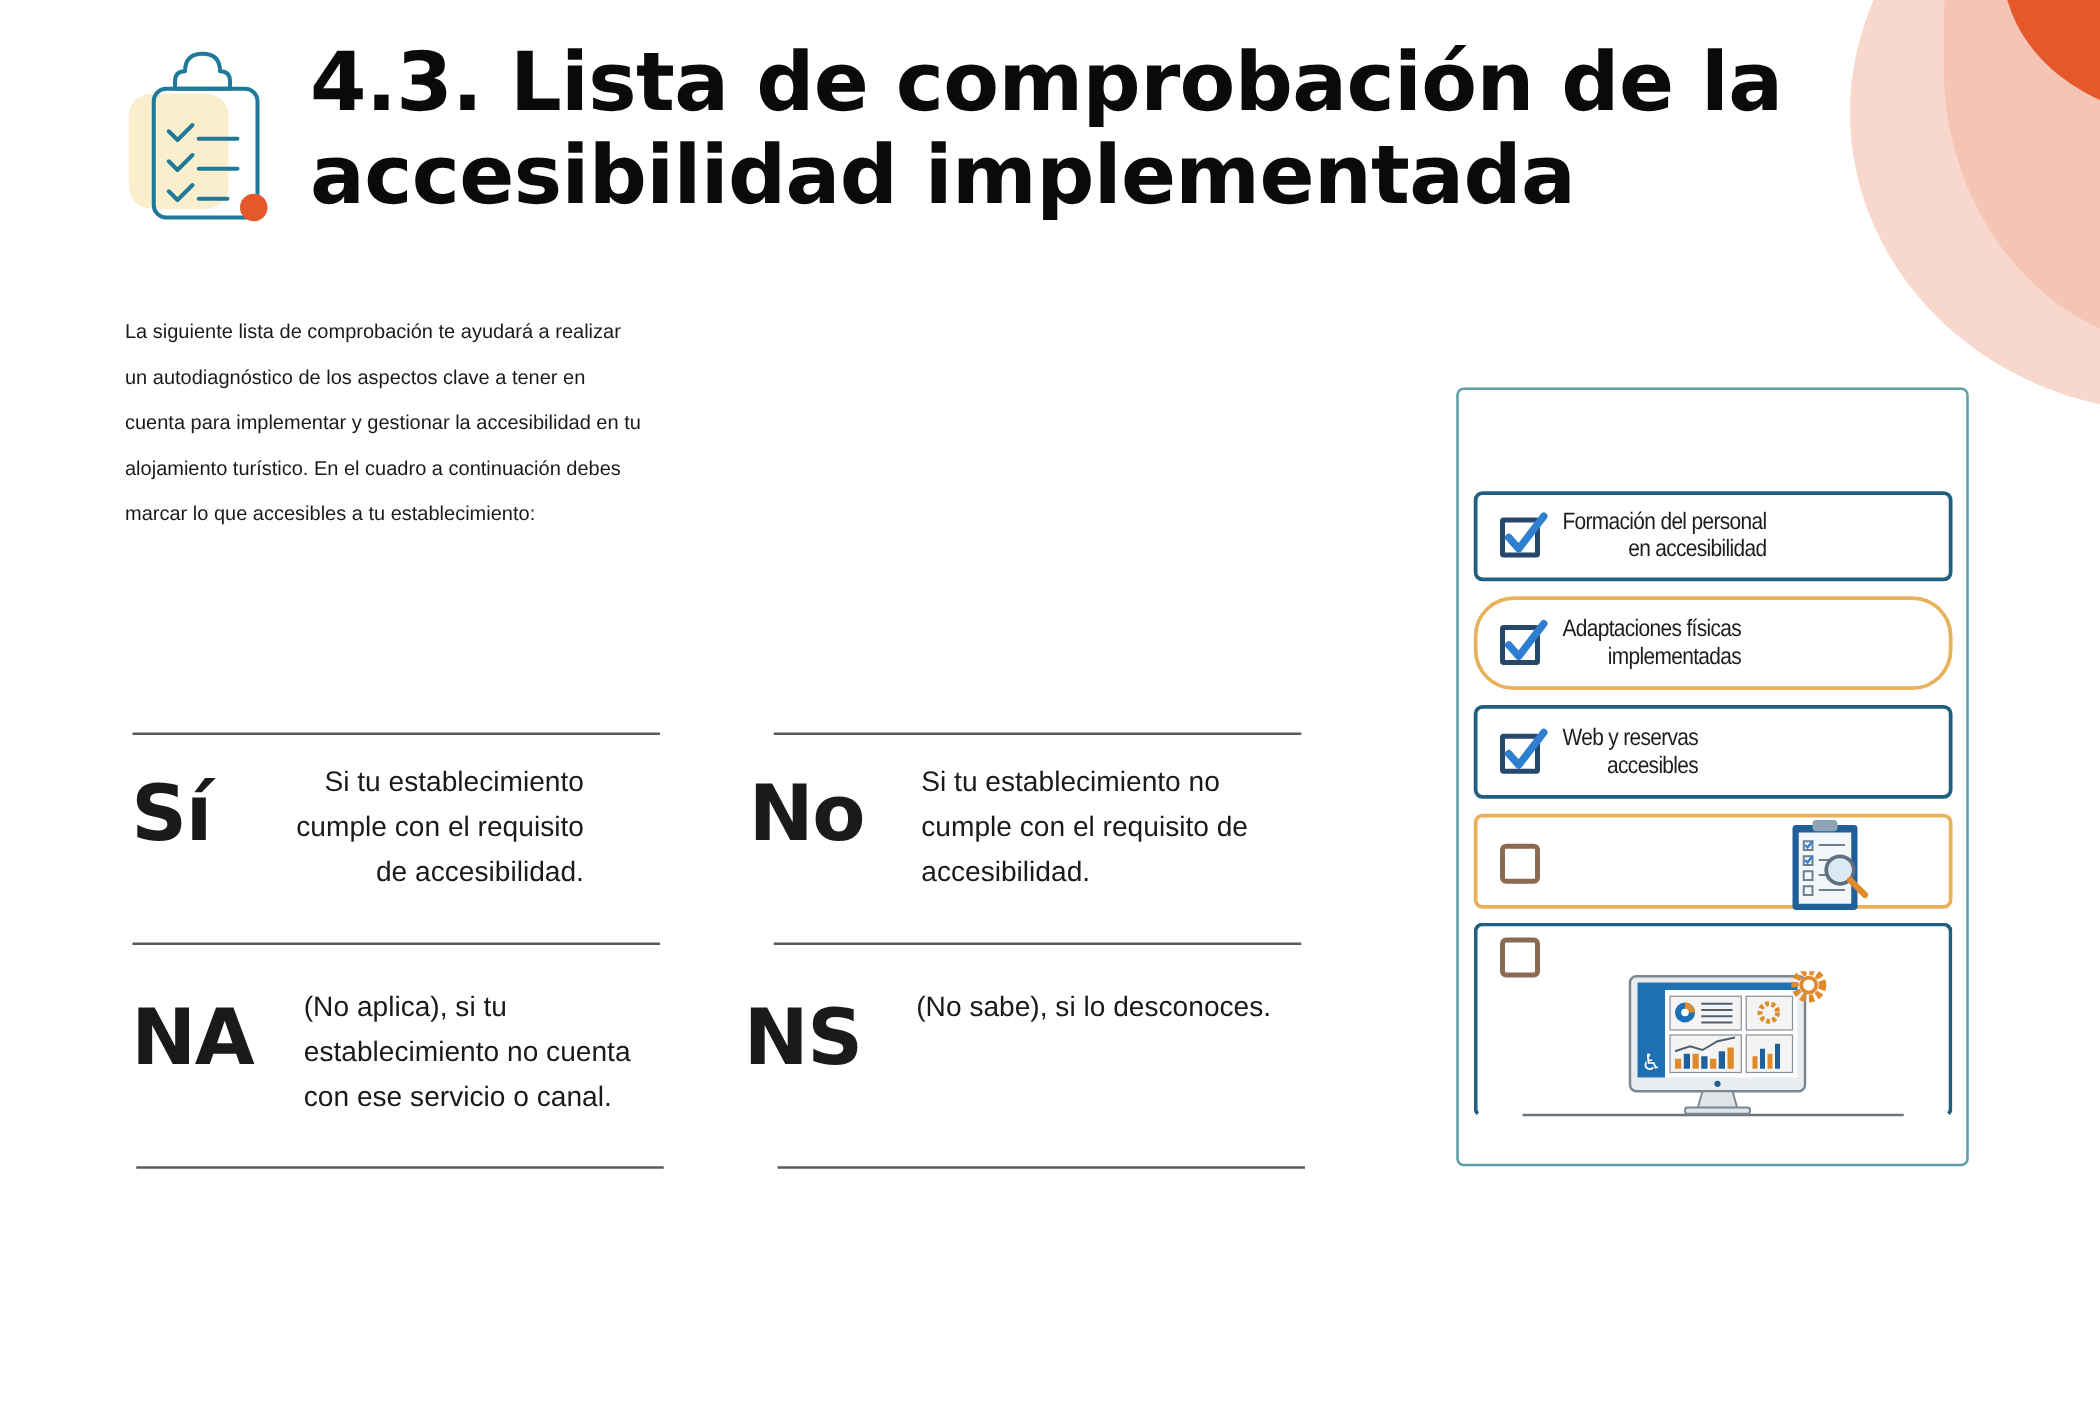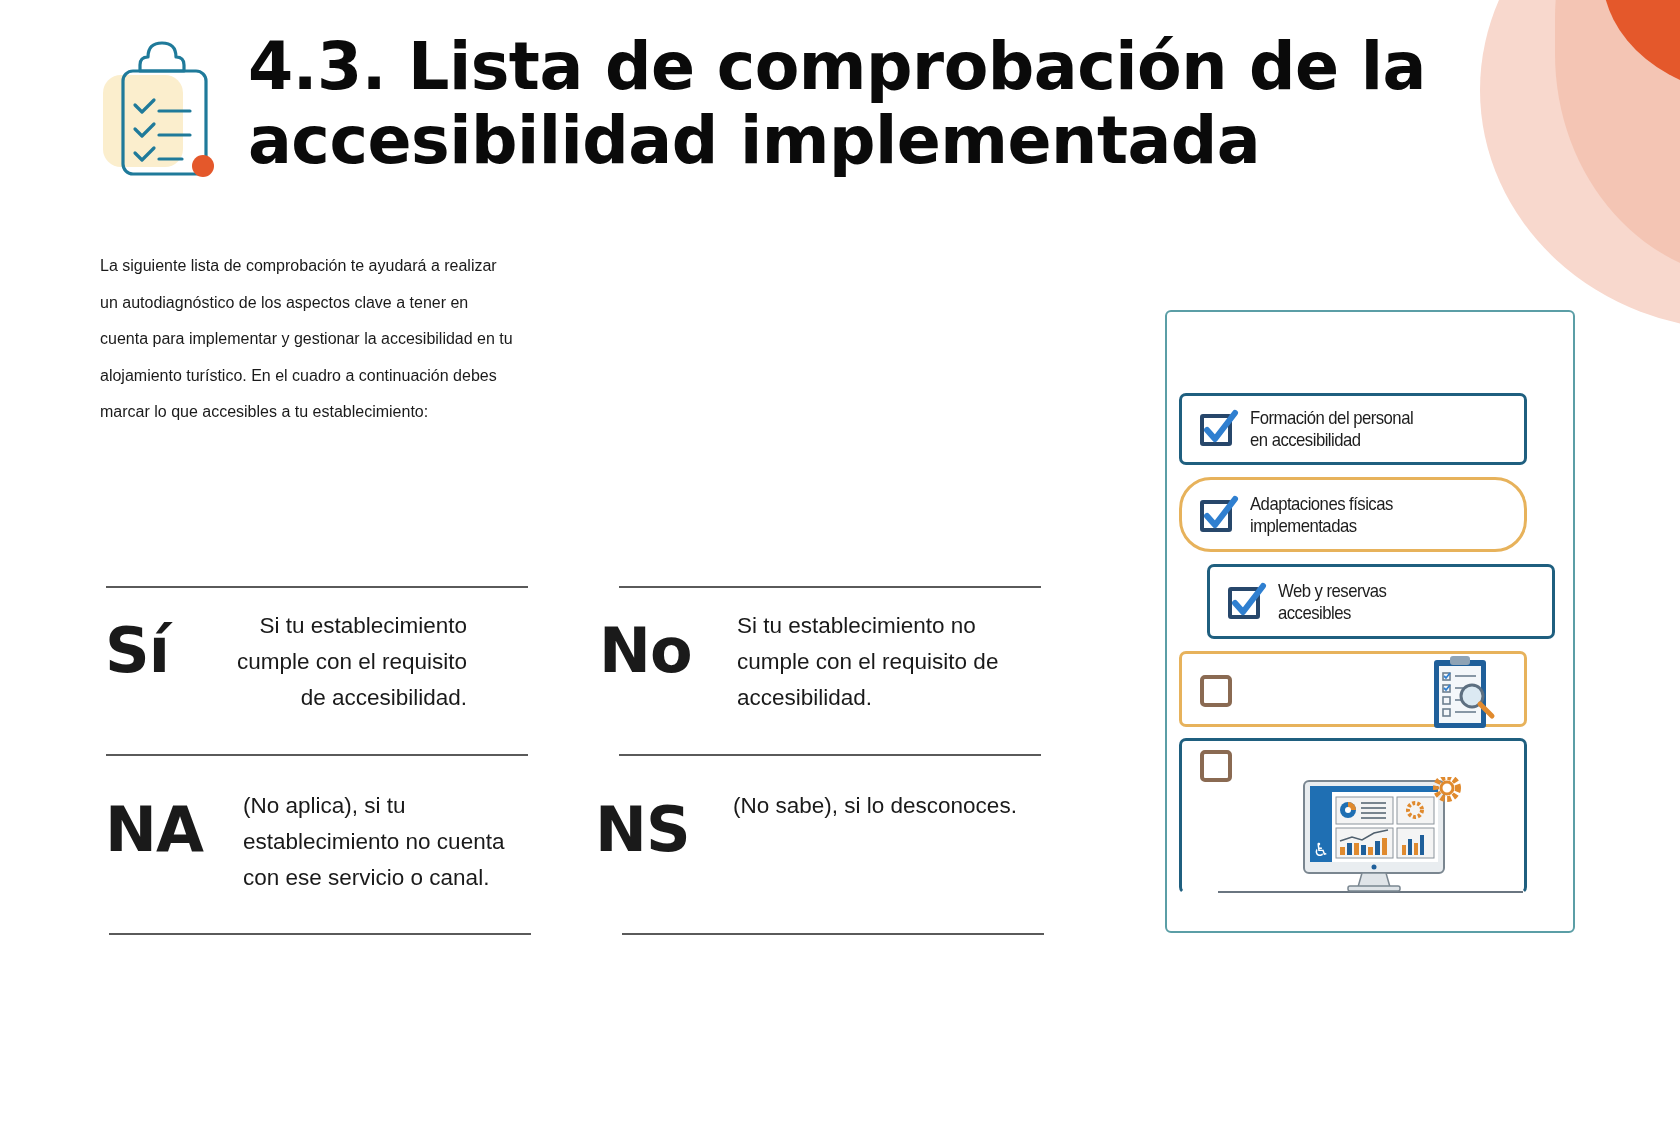--- a/index.html
+++ b/index.html
@@ -46,22 +46,22 @@
     }
     .legend-desc span { display: block; white-space: nowrap; }
 
     
     .panel {
       left: 1165px; top: 310px; width: 410px; height: 623px;
       border: 2px solid #5b9ea6; border-radius: 6px; background: #fff;
       box-sizing: border-box;
     }
     .item {
-      position: absolute; left: 1179px; width: 348px; box-sizing: border-box;
-      border: 3px solid; border-radius: 7px; background: #fff;
+      position: absolute; left: 1179px; width: 383px; box-sizing: border-box;
+      border: 3px solid; border-radius: 7px; background: #fff; text-align: right;
     }
     .item.blue { border-color: #1f5f7f; }
     .item.orange { border-color: #e7b25b; }
     .check {
       position: absolute; left: 18px; width: 32px; height: 32px; box-sizing: border-box;
       border: 4px solid #27476b; border-radius: 3px; background: #fff;
     }
     .check.empty { border-color: #8a6a52; border-radius: 5px; }
     .check svg { position: absolute; left: -2px; top: -12px; overflow: visible; }
     .item-label {
@@ -160,21 +160,21 @@
     <svg width="44" height="40">
       <path d="M5 24 l8 9 l20 -26" fill="none" stroke="#2f7fd0" stroke-width="6" stroke-linecap="round" stroke-linejoin="round"></path>
     </svg>
   </div>
   <div class="item-label" style="top:13px;">
     <span>Adaptaciones físicas</span>
     <span>implementadas</span>
   </div>
 </div>
 
-<div class="item blue" style="top:564px; height:75px;margin-left:28px;">
+<div class="item blue" style="top:564px; height:75px;">
   <div class="check" style="top:20px;">
     <svg width="44" height="40">
       <path d="M5 24 l8 9 l20 -26" fill="none" stroke="#2f7fd0" stroke-width="6" stroke-linecap="round" stroke-linejoin="round"></path>
     </svg>
   </div>
   <div class="item-label" style="top:13px;">
     <span>Web y reservas</span>
     <span>accesibles</span>
   </div>
 </div>

